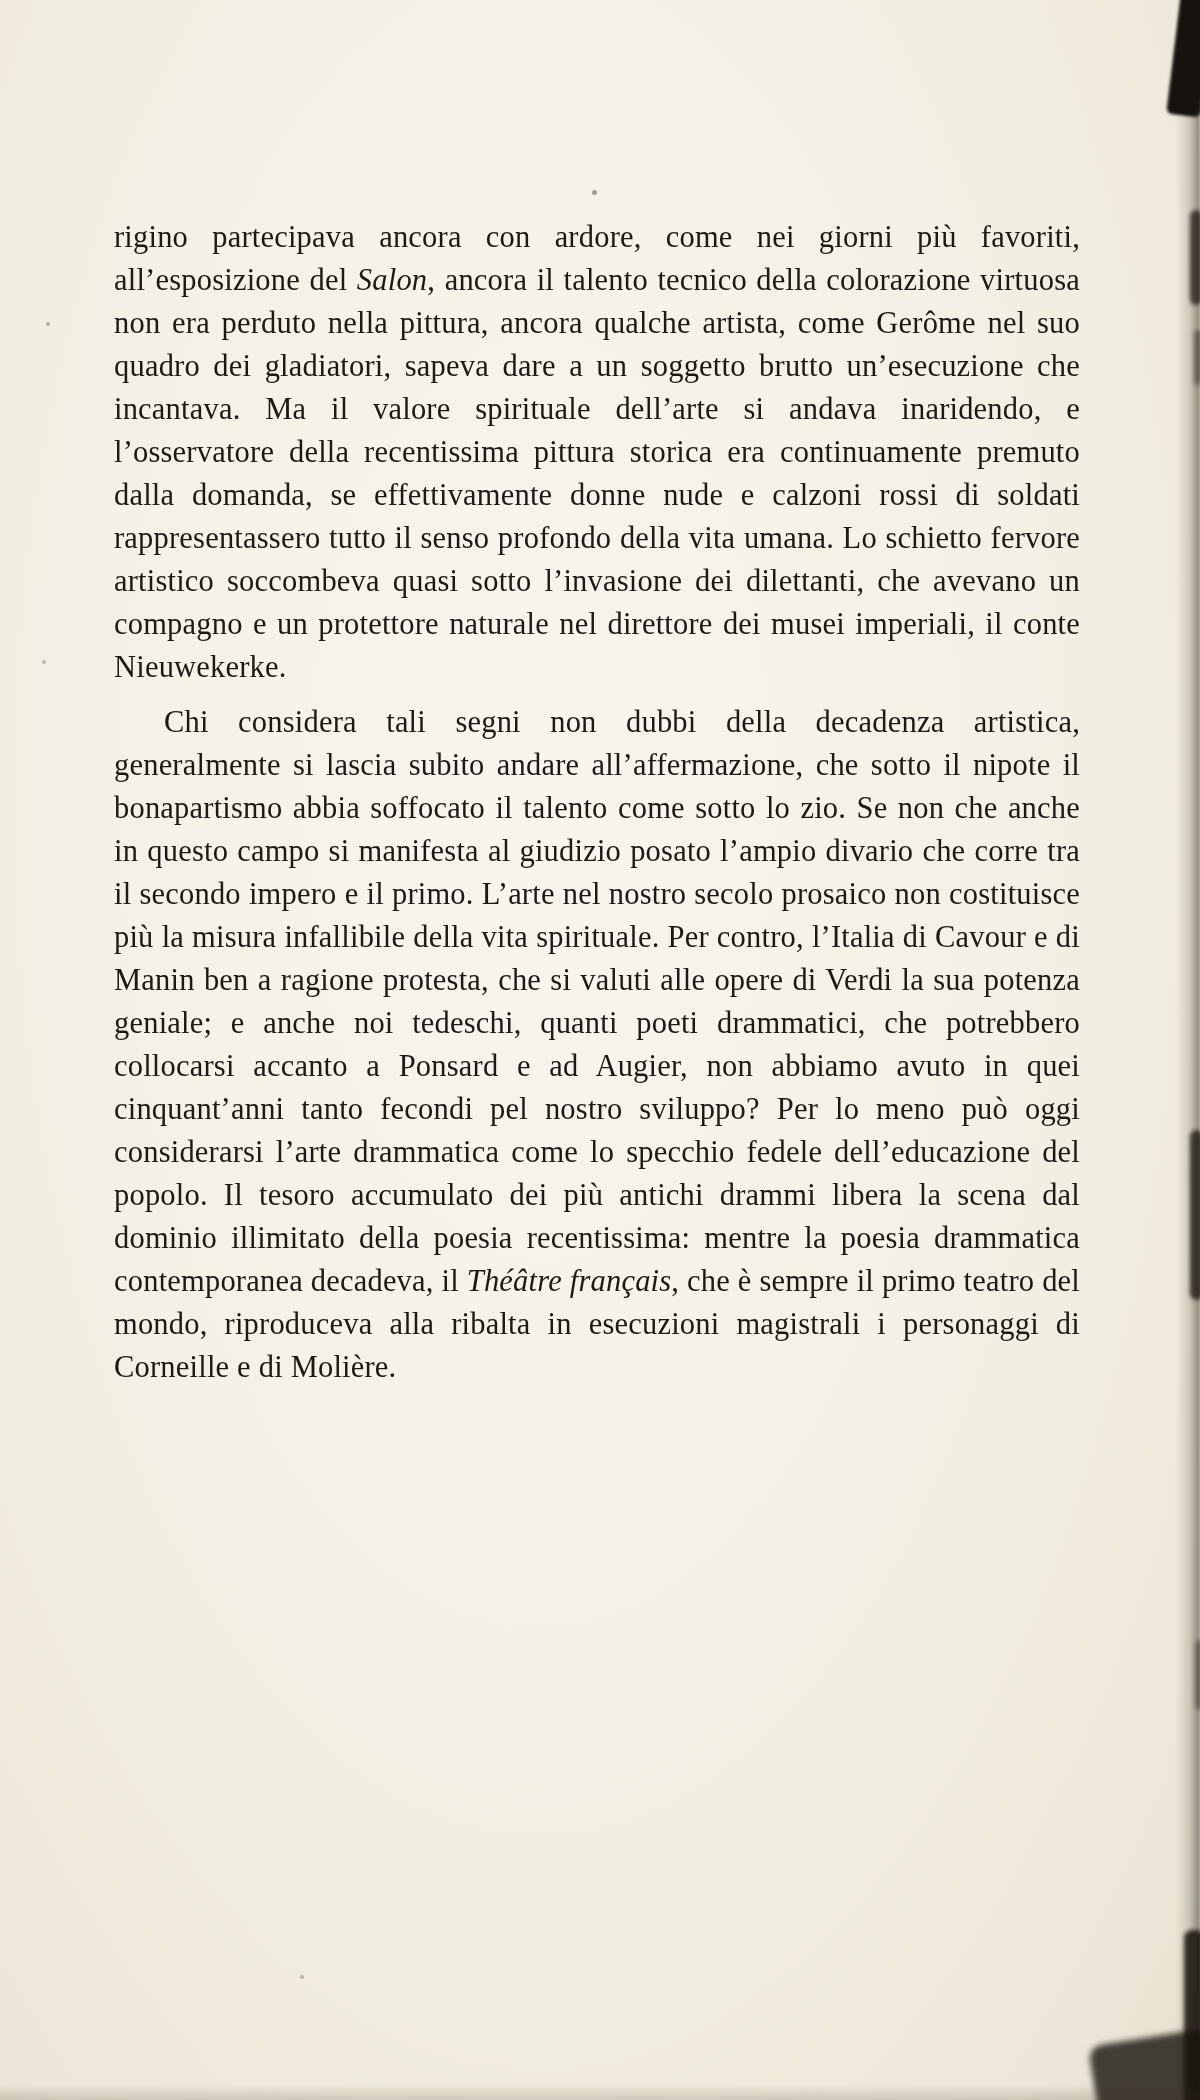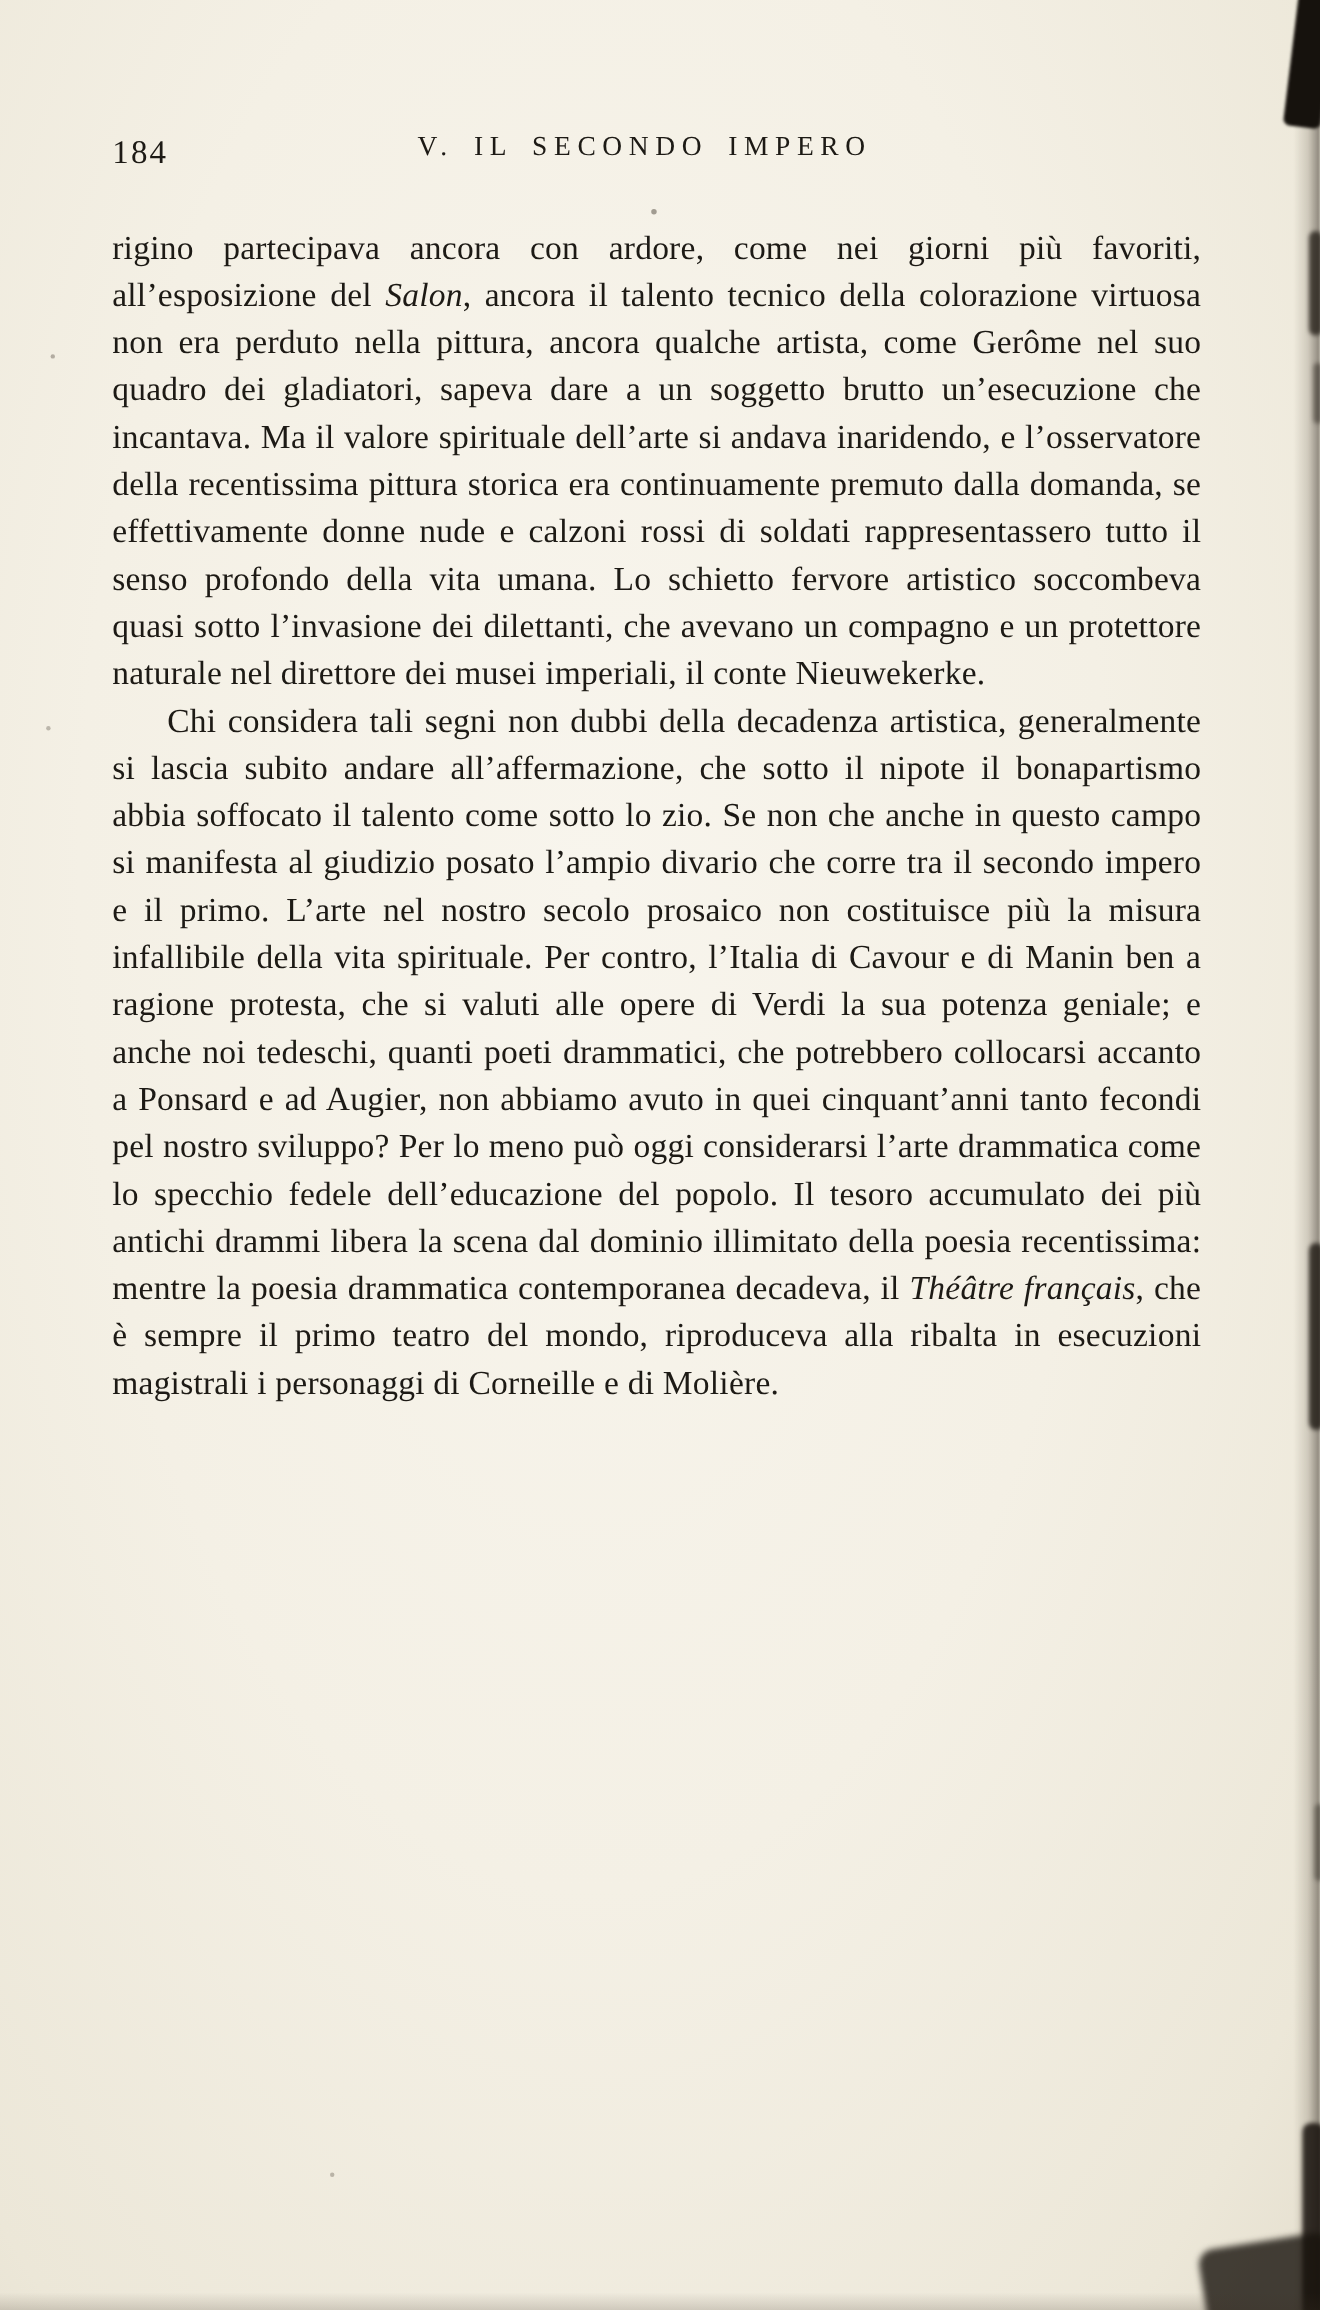--- a/index.html
+++ b/index.html
@@ -48,21 +48,21 @@
   .body-text {
     position: absolute;
     top: 204px;
     left: 102px;
     width: 990px;
     font-size: 30.5px;
     line-height: 43px;
     text-align: justify;
     letter-spacing: 0.2px;
   }
-  p.para { margin: 0; text-indent: 0; }
+  p.para { margin: 12px; text-indent: 0; }
   p.para.indent { text-indent: 50px; font-family: Liberation Serif, serif; }
   .it { font-style: italic; }
 
   
   .edge-right-shadow {
     position: absolute;
     top: 0; right: 0;
     width: 24px; height: 100%;
     background: linear-gradient(to right,
       rgba(70,58,44,0) 0%, rgba(70,58,44,0.18) 55%, rgba(38,30,22,0.5) 100%);
@@ -102,24 +102,20 @@
   .speck-header { top: 190px; left: 592px; width: 5px; height: 5px; background: rgba(60,50,40,0.45); }
   .speck-left-1 { top: 322px; left: 46px; width: 4px; height: 4px; background: rgba(60,50,40,0.35); }
   .speck-left-2 { top: 660px; left: 42px; width: 4px; height: 4px; background: rgba(60,50,40,0.3); }
   .speck-bottom { top: 1975px; left: 300px; width: 4px; height: 4px; background: rgba(60,50,40,0.3); }
 </style>
 </head>
 <body>
 
 <div class="page-surface">
 
-  <div class="header-row">
-    <span class="page-number">184</span>
-    <span class="running-title">V. IL SECONDO IMPERO</span>
-  </div>
 
   <div class="body-text">
       <p class="para"><span>rigino partecipava ancora con ardore, come nei giorni più favoriti, all’esposizione del </span><span class="it">Salon</span><span>, ancora il talento tecnico della colorazione virtuosa non era perduto nella pittura, ancora qualche artista, come Gerôme nel suo quadro dei gladiatori, sapeva dare a un soggetto brutto un’esecuzione che incantava. Ma il valore spirituale dell’arte si andava inaridendo, e l’osservatore della recentissima pittura storica era continuamente premuto dalla domanda, se effettivamente donne nude e calzoni rossi di soldati rappresentassero tutto il senso profondo della vita umana. Lo schietto fervore artistico soccombeva quasi sotto l’invasione dei dilettanti, che avevano un compagno e un protettore naturale nel direttore dei musei imperiali, il conte Nieuwekerke.</span></p>
       <p class="para indent"><span>Chi considera tali segni non dubbi della decadenza artistica, generalmente si lascia subito andare all’affermazione, che sotto il nipote il bonapartismo abbia soffocato il talento come sotto lo zio. Se non che anche in questo campo si manifesta al giudizio posato l’ampio divario che corre tra il secondo impero e il primo. L’arte nel nostro secolo prosaico non costituisce più la misura infallibile della vita spirituale. Per contro, l’Italia di Cavour e di Manin ben a ragione protesta, che si valuti alle opere di Verdi la sua potenza geniale; e anche noi tedeschi, quanti poeti drammatici, che potrebbero collocarsi accanto a Ponsard e ad Augier, non abbiamo avuto in quei cinquant’anni tanto fecondi pel nostro sviluppo? Per lo meno può oggi considerarsi l’arte drammatica come lo specchio fedele dell’educazione del popolo. Il tesoro accumulato dei più antichi drammi libera la scena dal dominio illimitato della poesia recentissima: mentre la poesia drammatica contemporanea decadeva, il </span><span class="it">Théâtre français</span><span>, che è sempre il primo teatro del mondo, riproduceva alla ribalta in esecuzioni magistrali i personaggi di Corneille e di Molière.</span></p>
     </div>
 
   <div class="edge-right-shadow"></div>
   <div class="corner-mark-top-right"></div>
   <div class="smudge smudge-a"></div>
   <div class="smudge smudge-b"></div>

